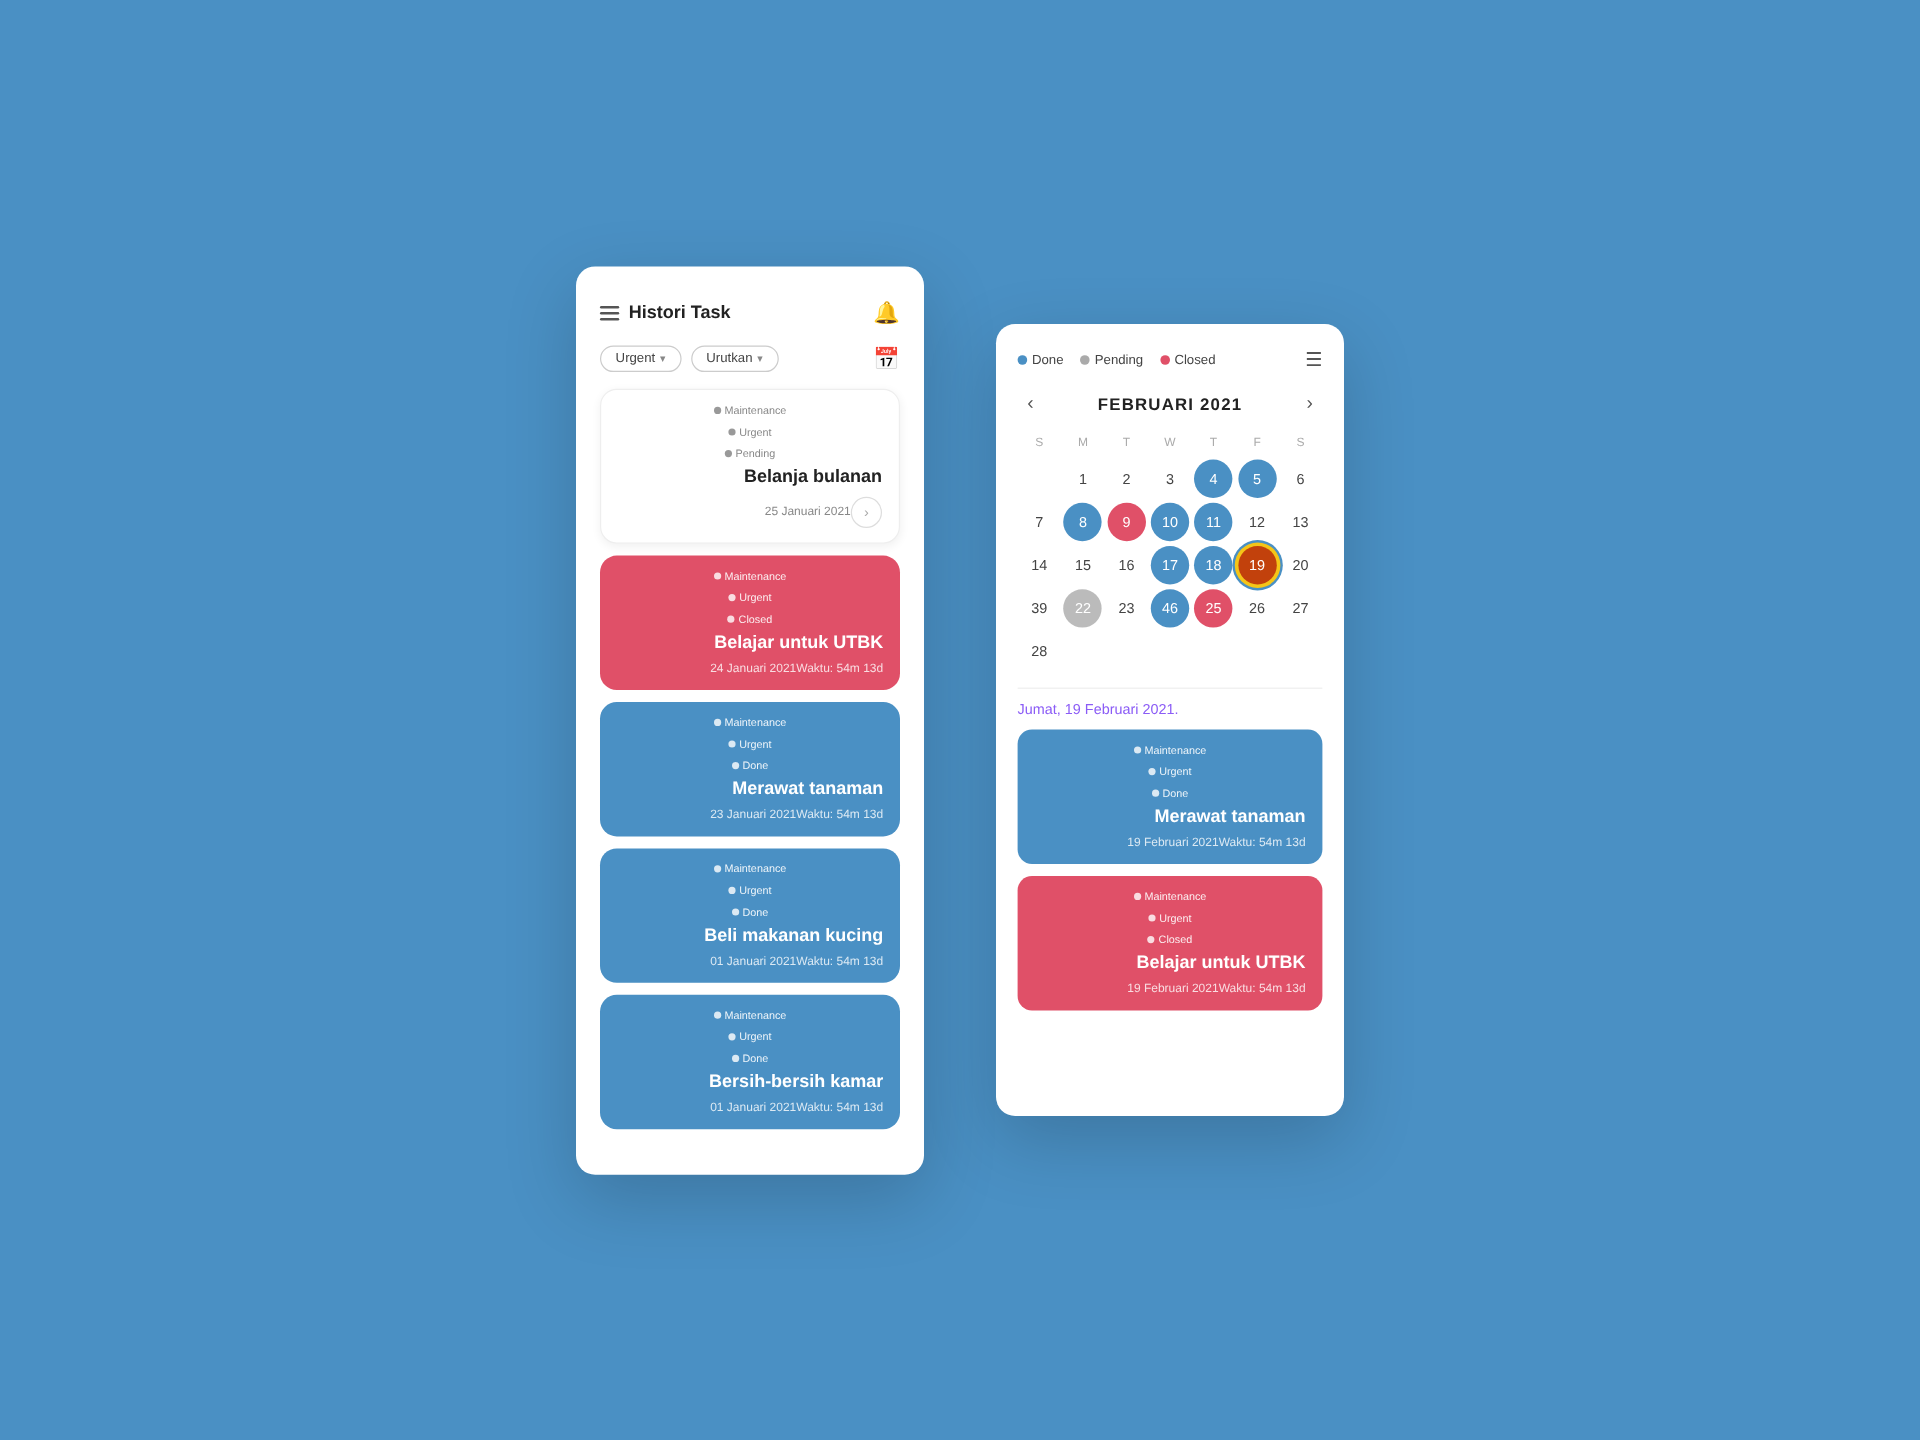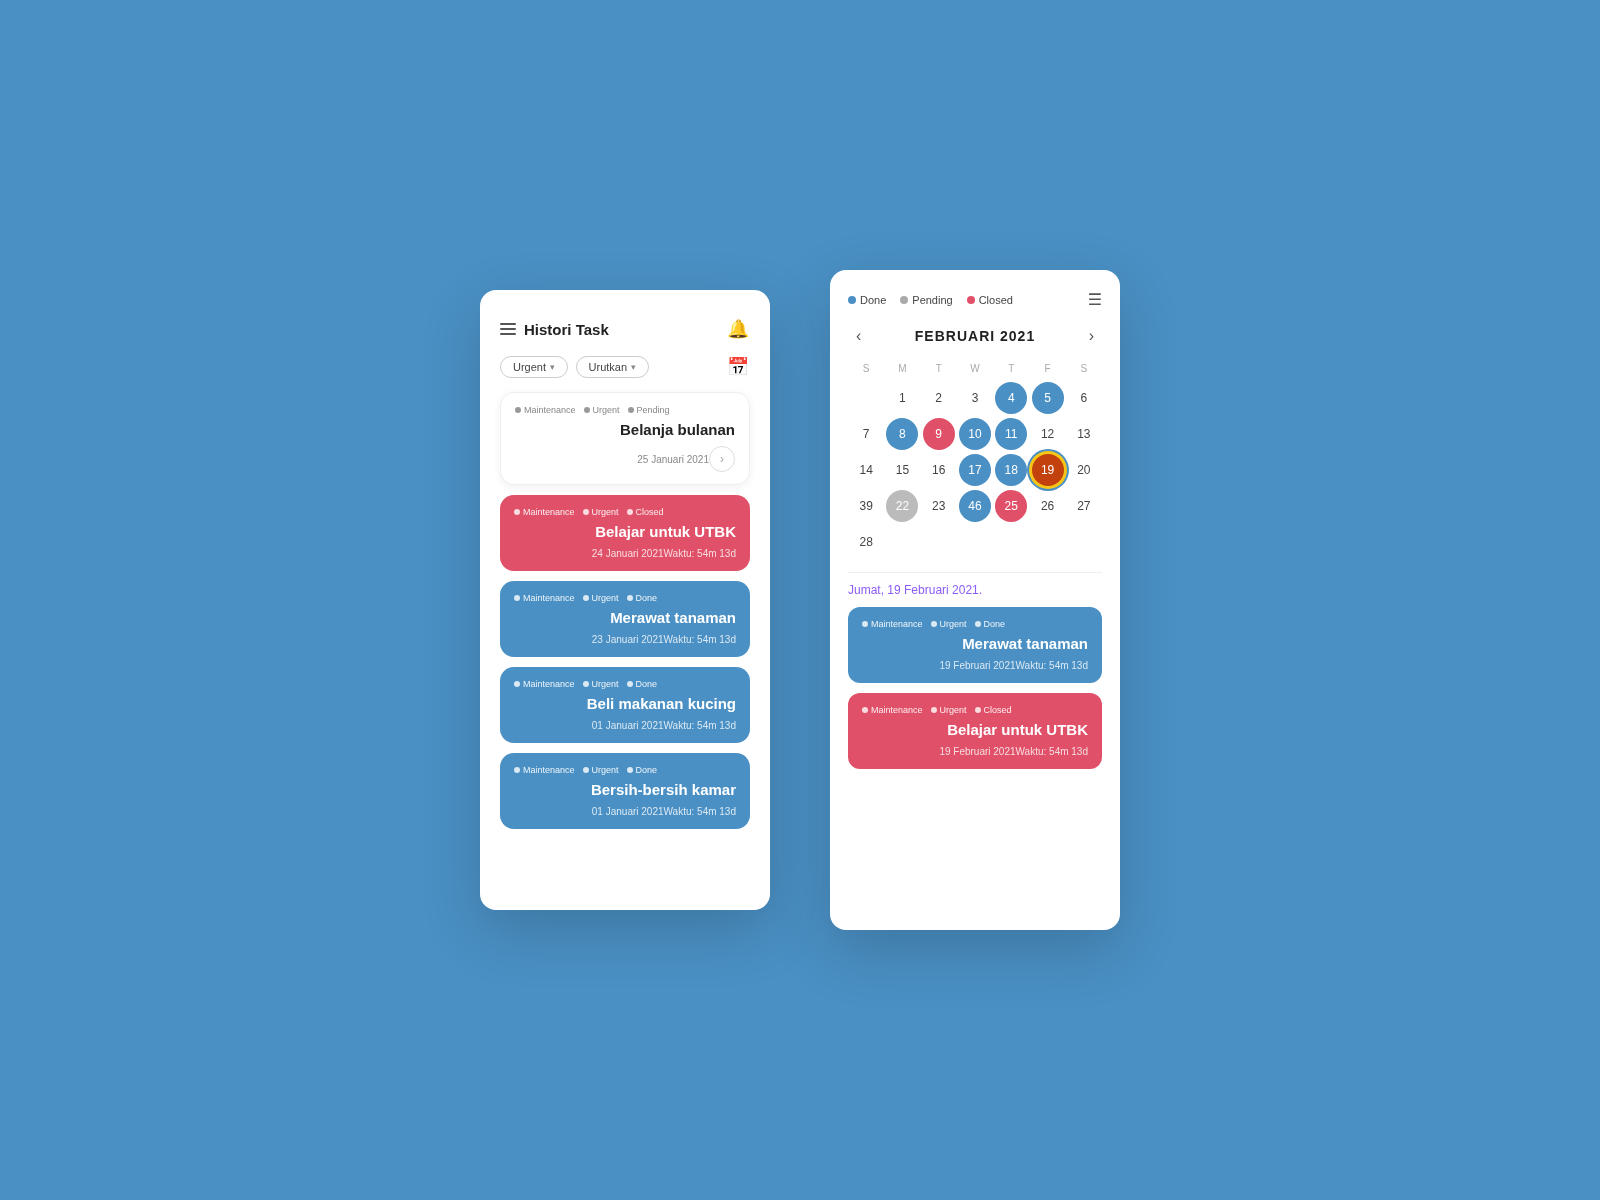--- a/index.html
+++ b/index.html
@@ -77,20 +77,21 @@
       box-shadow: 0 2px 8px rgba(0,0,0,0.06);
     }
     .task-card.blue { background: #4a90c4; }
     .task-card.red { background: #e05068; }
 
     .task-tags {
       display: flex;
       gap: 8px;
       margin-bottom: 6px;
       align-items: center;
+      flex-direction: column;
     }
     .tag {
       font-size: 9px;
       display: flex;
       align-items: center;
       gap: 3px;
     }
     .tag-dot {
       width: 6px; height: 6px;
       border-radius: 50%;

